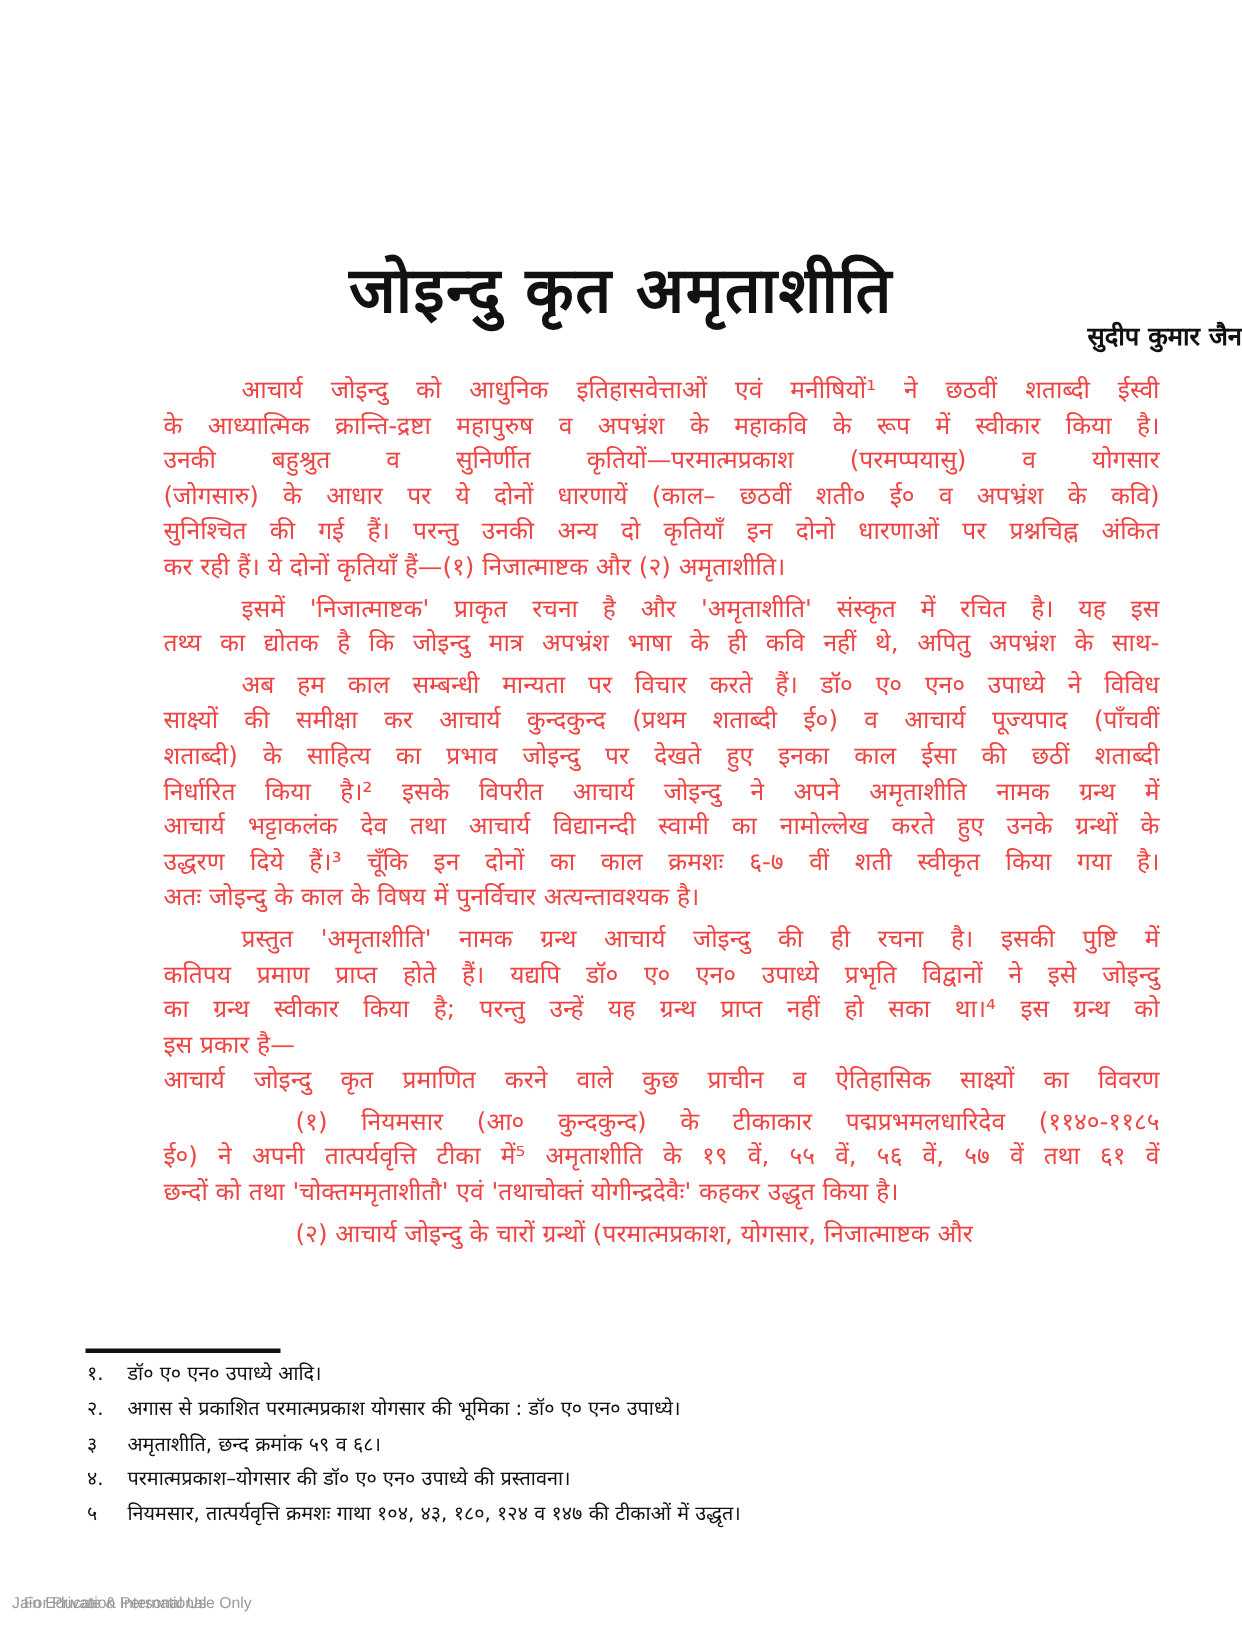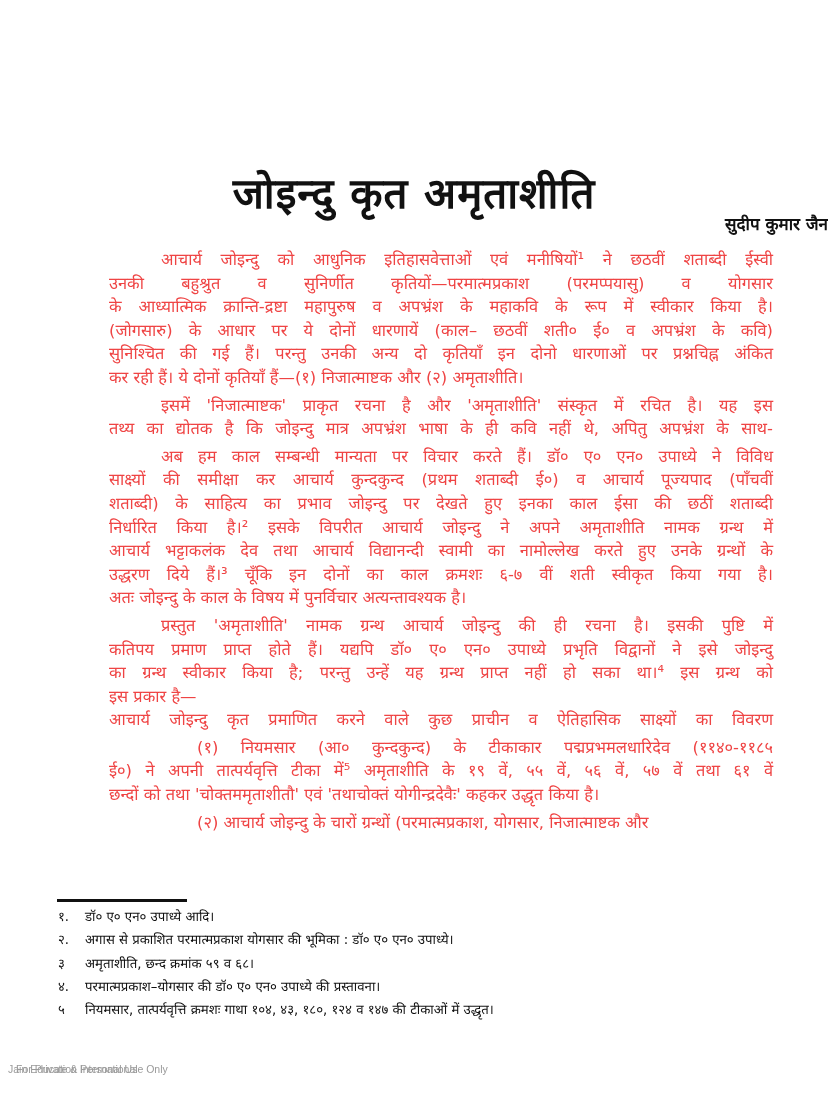--- a/index.html
+++ b/index.html
@@ -31,22 +31,22 @@
 </head>
 <body>
 
 <div class="page">
   <div class="title">जोइन्दु कृत अमृताशीति</div>
   <div class="author">सुदीप कुमार जैन</div>
 
   <div class="body">
     <div class="para">
       <span class="line ind">आचार्य जोइन्दु को आधुनिक इतिहासवेत्ताओं एवं मनीषियों¹ ने छठवीं शताब्दी ईस्वी</span>
+      <span class="line">के आध्यात्मिक क्रान्ति-द्रष्टा महापुरुष व अपभ्रंश के महाकवि के रूप में स्वीकार किया है।</span>
       <span class="line">उनकी बहुश्रुत व सुनिर्णीत कृतियों—परमात्मप्रकाश (परमप्पयासु) व योगसार</span>
-      <span class="line">के आध्यात्मिक क्रान्ति-द्रष्टा महापुरुष व अपभ्रंश के महाकवि के रूप में स्वीकार किया है।</span>
       <span class="line">(जोगसारु) के आधार पर ये दोनों धारणायें (काल– छठवीं शती० ई० व अपभ्रंश के कवि)</span>
       <span class="line">सुनिश्चित की गई हैं। परन्तु उनकी अन्य दो कृतियाँ इन दोनो धारणाओं पर प्रश्नचिह्न अंकित</span>
       <span class="line last">कर रही हैं। ये दोनों कृतियाँ हैं—(१) निजात्माष्टक और (२) अमृताशीति।</span>
     </div>
     <div class="para">
       <span class="line ind">इसमें 'निजात्माष्टक' प्राकृत रचना है और 'अमृताशीति' संस्कृत में रचित है। यह इस</span>
       <span class="line">तथ्य का द्योतक है कि जोइन्दु मात्र अपभ्रंश भाषा के ही कवि नहीं थे, अपितु अपभ्रंश के साथ-</span>
     </div>
     <div class="para">
       <span class="line ind">अब हम काल सम्बन्धी मान्यता पर विचार करते हैं। डॉ० ए० एन० उपाध्ये ने विविध</span>

